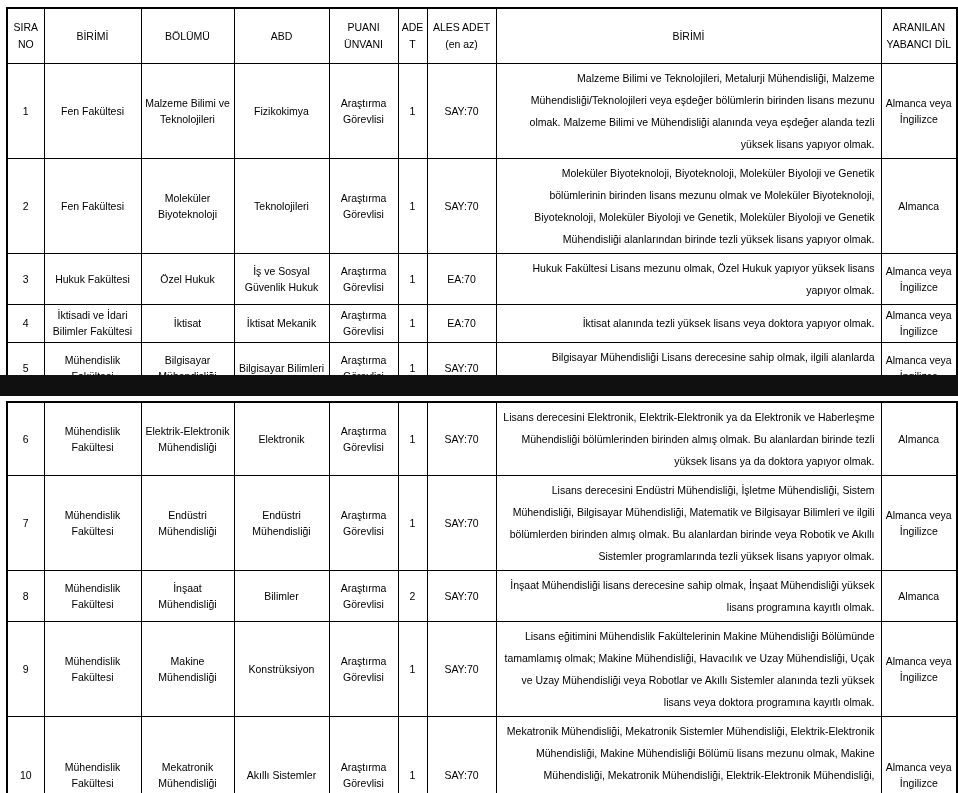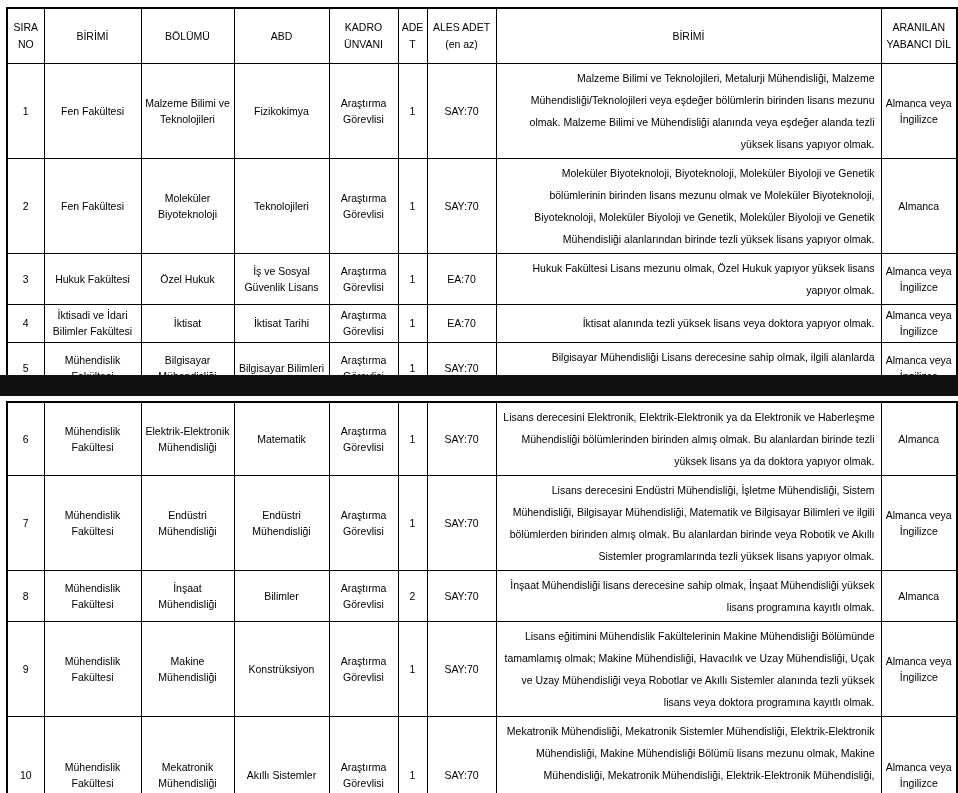--- a/index.html
+++ b/index.html
@@ -80,21 +80,21 @@
         <col class="w6">
         <col class="w7">
         <col class="w8">
     </colgroup>
     <thead>
       <tr>
         <th>SIRA NO</th>
         <th>BİRİMİ</th>
         <th>BÖLÜMÜ</th>
         <th>ABD</th>
-        <th>KADRO ÜNVANI</th>
+        <th>PUANI ÜNVANI</th>
         <th>ADET</th>
         <th>ALES ADET (en az)</th>
         <th>BİRİMİ</th>
         <th>ARANILAN YABANCI DİL</th>
       </tr>
     </thead>
     <tbody class="rows">
         <tr>
           <td class="c0">1</td>
           <td class="c1">Fen Fakültesi</td>
@@ -114,32 +114,32 @@
           <td class="c4">Araştırma Görevlisi</td>
           <td class="c5">1</td>
           <td class="c6">SAY:70</td>
           <td class="c7">Moleküler Biyoteknoloji, Biyoteknoloji, Moleküler Biyoloji ve Genetik bölümlerinin birinden lisans mezunu olmak ve Moleküler Biyoteknoloji, Biyoteknoloji, Moleküler Biyoloji ve Genetik, Moleküler Biyoloji ve Genetik Mühendisliği alanlarından birinde tezli yüksek lisans yapıyor olmak.</td>
           <td class="c8">Almanca</td>
         </tr>
         <tr>
           <td class="c0">3</td>
           <td class="c1">Hukuk Fakültesi</td>
           <td class="c2">Özel Hukuk</td>
-          <td class="c3">İş ve Sosyal Güvenlik Lisans</td>
+          <td class="c3">İş ve Sosyal Güvenlik Hukuk</td>
           <td class="c4">Araştırma Görevlisi</td>
           <td class="c5">1</td>
           <td class="c6">EA:70</td>
           <td class="c7">Hukuk Fakültesi Lisans mezunu olmak, Özel Hukuk yapıyor yüksek lisans yapıyor olmak.</td>
           <td class="c8">Almanca veya İngilizce</td>
         </tr>
         <tr>
           <td class="c0">4</td>
           <td class="c1">İktisadi ve İdari Bilimler Fakültesi</td>
           <td class="c2">İktisat</td>
-          <td class="c3">İktisat Tarihi</td>
+          <td class="c3">İktisat Mekanik</td>
           <td class="c4">Araştırma Görevlisi</td>
           <td class="c5">1</td>
           <td class="c6">EA:70</td>
           <td class="c7">İktisat alanında tezli yüksek lisans veya doktora yapıyor olmak.</td>
           <td class="c8">Almanca veya İngilizce</td>
         </tr>
         <tr>
           <td class="c0">5</td>
           <td class="c1">Mühendislik Fakültesi</td>
           <td class="c2">Bilgisayar Mühendisliği</td>
@@ -165,21 +165,21 @@
         <col class="w5">
         <col class="w6">
         <col class="w7">
         <col class="w8">
     </colgroup>
     <tbody class="rows">
         <tr>
           <td class="c0">6</td>
           <td class="c1">Mühendislik Fakültesi</td>
           <td class="c2">Elektrik-Elektronik Mühendisliği</td>
-          <td class="c3">Matematik</td>
+          <td class="c3">Elektronik</td>
           <td class="c4">Araştırma Görevlisi</td>
           <td class="c5">1</td>
           <td class="c6">SAY:70</td>
           <td class="c7">Lisans derecesini Elektronik, Elektrik-Elektronik ya da Elektronik ve Haberleşme Mühendisliği bölümlerinden birinden almış olmak. Bu alanlardan birinde tezli yüksek lisans ya da doktora yapıyor olmak.</td>
           <td class="c8">Almanca</td>
         </tr>
         <tr>
           <td class="c0">7</td>
           <td class="c1">Mühendislik Fakültesi</td>
           <td class="c2">Endüstri Mühendisliği</td>

